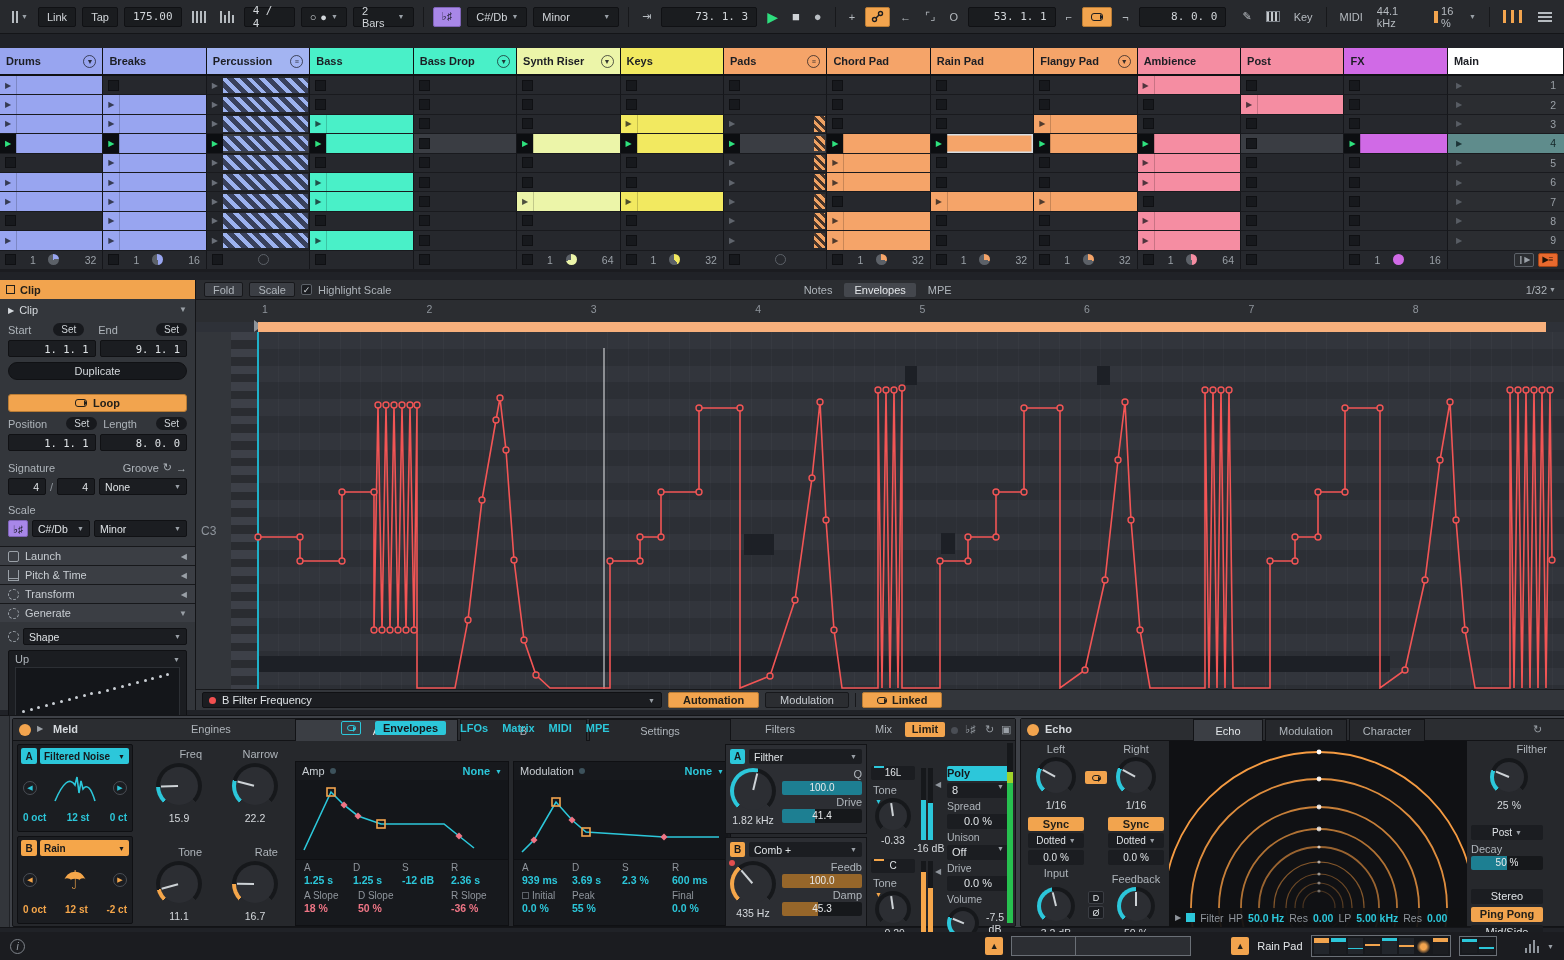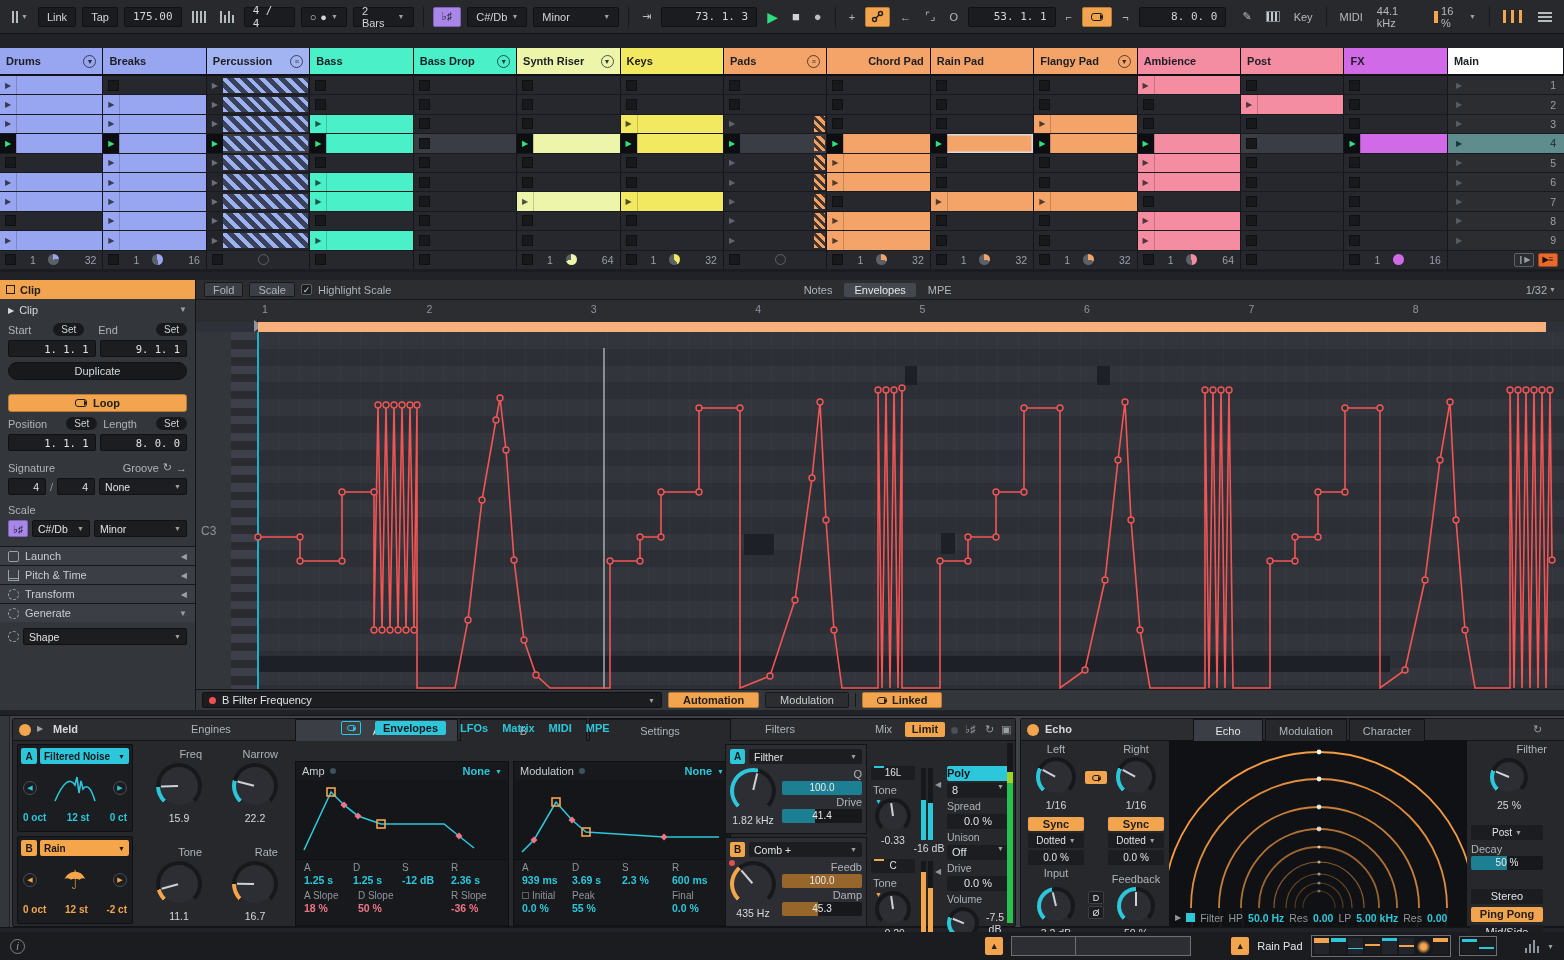--- a/index.html
+++ b/index.html
@@ -316,21 +316,21 @@
         <span>Synth Riser</span>
         <span class="circ">▼</span>
       </div>
       <div class="th" style="background: rgb(242, 233, 96);">
         <span>Keys</span>
       </div>
       <div class="th" style="background: rgb(245, 164, 105);">
         <span>Pads</span>
         <span class="circ">≡</span>
       </div>
-      <div class="th" style="background: rgb(245, 164, 105); justify-content: flex-end;">
+      <div class="th" style="background: rgb(245, 164, 105);">
         <span>Chord Pad</span>
       </div>
       <div class="th" style="background: rgb(245, 164, 105);">
         <span>Rain Pad</span>
       </div>
       <div class="th" style="background: rgb(245, 164, 105);">
         <span>Flangy Pad</span>
         <span class="circ">▼</span>
       </div>
       <div class="th" style="background: rgb(245, 141, 162);">
@@ -837,20 +837,48 @@
       <span class="sec-ic round"></span>
       <span>Generate</span>
       <span class="exp">▼</span>
     </div>
   <div class="cp-row" style="margin-top:4px">
     <span class="sec-ic round" style="flex:none"></span>
     <span class="dd" style="flex:1">
         <span>Shape</span>
         <span class="ar">▼</span>
       </span>
+  </div>
+  <div id="shapebox">
+    <div style="display:flex;align-items:center;color:#aeb4ba">
+        <span>Up</span>
+        <span class="ar" style="margin-left:auto">▼</span>
+      </div>
+    <div id="shapegraph">
+        <i style="left: 6px; top: 42px;"></i>
+        <i style="left: 13.6px; top: 40.05px;"></i>
+        <i style="left: 21.2px; top: 38.1px;"></i>
+        <i style="left: 28.8px; top: 36.15px;"></i>
+        <i style="left: 36.4px; top: 34.2px;"></i>
+        <i style="left: 44px; top: 32.25px;"></i>
+        <i style="left: 51.6px; top: 30.3px;"></i>
+        <i style="left: 59.2px; top: 28.35px;"></i>
+        <i style="left: 66.8px; top: 26.4px;"></i>
+        <i style="left: 74.4px; top: 24.45px;"></i>
+        <i style="left: 82px; top: 22.5px;"></i>
+        <i style="left: 89.6px; top: 20.55px;"></i>
+        <i style="left: 97.2px; top: 18.6px;"></i>
+        <i style="left: 104.8px; top: 16.65px;"></i>
+        <i style="left: 112.4px; top: 14.7px;"></i>
+        <i style="left: 120px; top: 12.75px;"></i>
+        <i style="left: 127.6px; top: 10.8px;"></i>
+        <i style="left: 135.2px; top: 8.85px;"></i>
+        <i style="left: 142.8px; top: 6.9px;"></i>
+        <i style="left: 150.4px; top: 4.95px;"></i>
+      </div>
   </div>
 </div>
 
 <div id="editor">
   <div class="ed-head">
     <span class="ed-btn">Fold</span>
     <span class="ed-btn">Scale</span>
     <span class="chk">✓</span>
     <span>Highlight Scale</span>
     <span class="ed-tabs">

